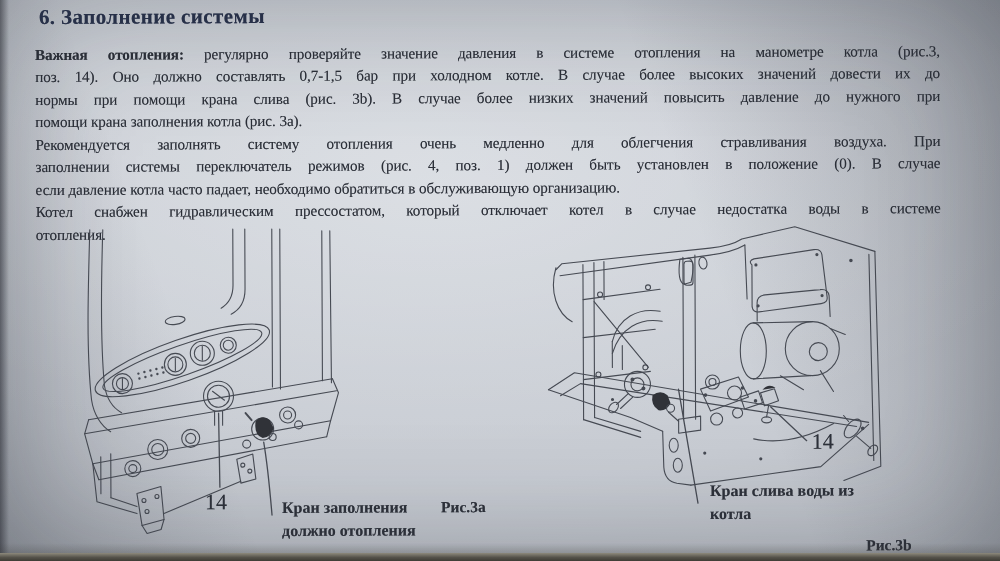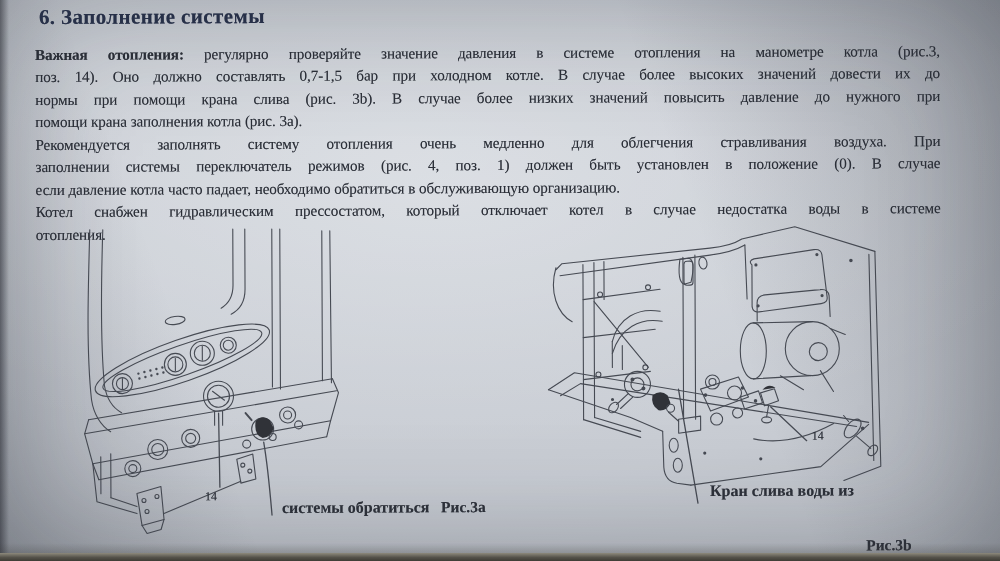--- a/index.html
+++ b/index.html
@@ -22,21 +22,21 @@
   .body-text {
     position:absolute; left:36px; top:42px; width:905px;
     font-size:15.2px; line-height:22.45px; color:#2a2e37;
     letter-spacing:-0.1px;
     text-shadow:0 0 0.4px rgba(42,46,55,0.45);
   }
   .ln { text-align:justify; text-align-last:justify; white-space:normal; }
   .ln.last { text-align-last:left; }
   .lead { font-weight:700; }
   .svg-layer { position:absolute; inset:0; width:1000px; height:561px; }
-  .callout { position:absolute; font-size:12px; color:#2c3039; text-shadow:0 0 0.4px rgba(44,48,57,0.5); }
+  .callout { position:absolute; font-size:22px; color:#2c3039; text-shadow:0 0 0.4px rgba(44,48,57,0.5); }
   .fig-label { position:absolute; font-size:16px; font-weight:700; color:#2c3039; line-height:22.5px; text-shadow:0 0 0.4px rgba(44,48,57,0.5); }
   .fig-caption { position:absolute; font-size:15.5px; font-weight:700; color:#2c3039; text-shadow:0 0 0.4px rgba(44,48,57,0.5); }
   .edge-left { position:absolute; left:0; top:0; bottom:0; width:9px;
     background:linear-gradient(to right, rgba(35,37,45,0.55), rgba(35,37,45,0)); }
   .edge-bottom { position:absolute; left:0; right:0; bottom:0; height:8px;
     background:linear-gradient(#8d897c, #55524a 55%, #3e3c34); }
   .edge-bottom-shadow { position:absolute; left:0; right:0; bottom:8px; height:10px;
     background:linear-gradient(rgba(60,60,58,0), rgba(60,60,58,0.25)); }
 </style>
 </head>
@@ -254,27 +254,29 @@
           <path d="M668,413 L678,422"></path>
         </g>
 
         <path d="M770,408 L806,442" stroke-width="1.3"></path>
         <path d="M678,390 L697,504" stroke-width="1.3"></path>
       </g>
     </svg>
 
     <div class="callout" style="left:204px; top:488px;">14</div>
     <div class="fig-label" style="left:281px; top:496px;">
-      <div>системы обратиться</div>
+      <div>Кран заполнения</div>
+      <div>должно отопления</div>
     </div>
     <div class="fig-caption" style="left:440px; top:498px;">Рис.3а</div>
 
     <div class="callout" style="left:811px; top:430px;">14</div>
     <div class="fig-label" style="left:709px; top:481px;">
       <div>Кран слива воды из</div>
+      <div>котла</div>
     </div>
     <div class="fig-caption" style="left:865px; top:538px;">Рис.3b</div>
 
   </div>
 
   <div class="edge-left"></div>
   <div class="edge-bottom-shadow"></div>
   <div class="edge-bottom"></div>
 </div>
 

